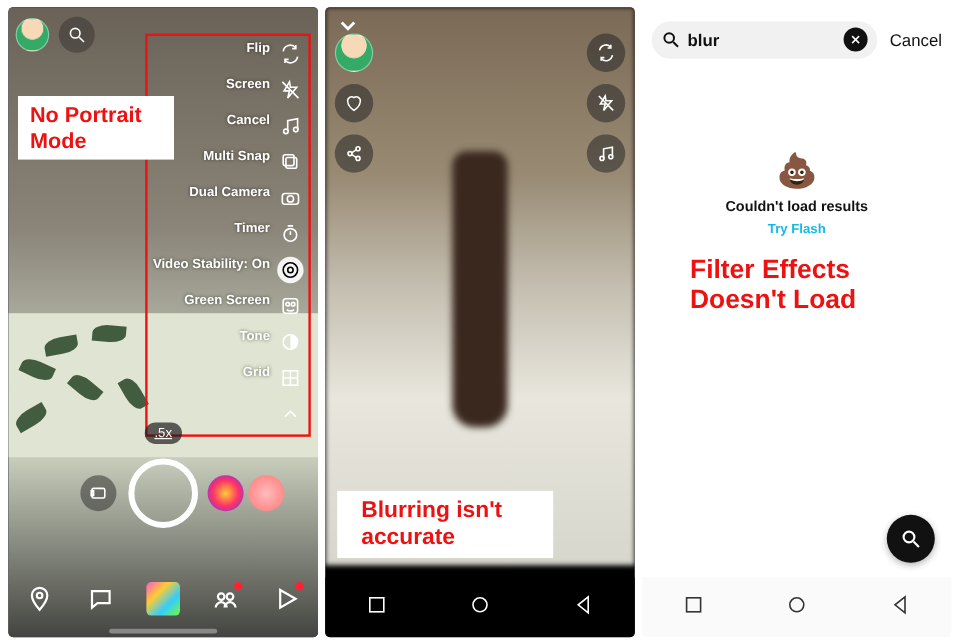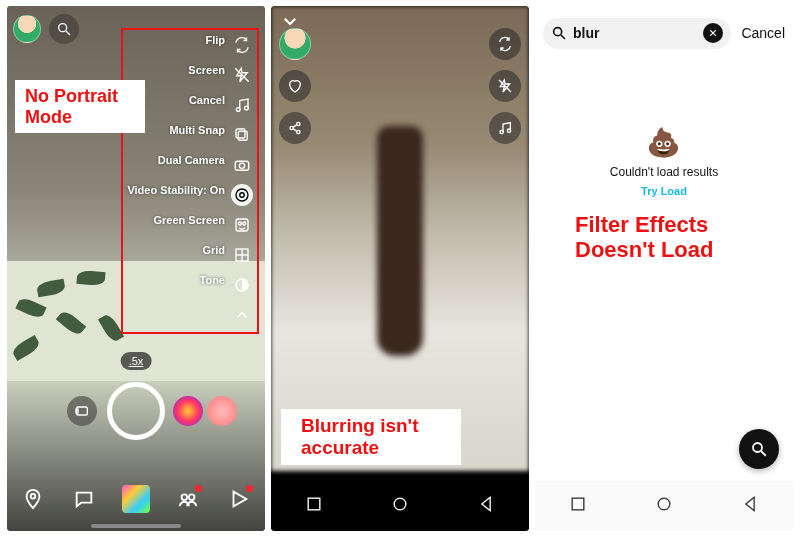--- a/index.html
+++ b/index.html
@@ -149,21 +149,21 @@
   .search-pill svg { width:16px; height:16px; stroke:#111; fill:none; stroke-width:2.5; }
   .search-text { font-size:14px; color:#111; font-weight:600; flex:1; }
   .clear-x { width:20px; height:20px; background:#111; border-radius:50%; display:flex; align-items:center; justify-content:center; }
   .clear-x svg { width:10px; height:10px; stroke:#fff; stroke-width:3; }
   .cancel-lnk { font-size:14px; color:#111; font-weight:500; }
   .empty-state {
     position:absolute; top:120px; left:0; right:0;
     display:flex; flex-direction:column; align-items:center; gap:6px;
   }
   .poop { font-size:28px; }
-  .empty-msg { font-size:12px; font-weight:400; color:#111;}
+  .empty-msg { font-size:12px; font-weight:700; color:#111;}
   .try-again { font-size:11px; font-weight:700; color:#16b8e8; }
   .fab {
     position:absolute; right:14px; bottom:62px;
     width:40px; height:40px; border-radius:50%; background:#111;
     display:flex; align-items:center; justify-content:center;
     box-shadow:0 2px 6px rgba(0,0,0,.3);
   }
   .fab svg { width:18px; height:18px; stroke:#fff; fill:none; stroke-width:2.4; }
 
 </style>
@@ -233,55 +233,65 @@
       <div class="tool-row">
         <span class="tool-label">Dual Camera</span>
         <span class="tool-icon">
           <svg viewBox="0 0 24 24">
             <rect x="3" y="7" width="18" height="12" rx="3"></rect>
             <circle cx="12" cy="13" r="3.5"></circle>
           </svg>
         </span>
       </div>
       <div class="tool-row">
+        <span class="tool-label">Timer</span>
+        <span class="tool-icon">
+          <svg viewBox="0 0 24 24">
+            <circle cx="12" cy="13" r="7"></circle>
+            <line x1="12" y1="13" x2="12" y2="9"></line>
+            <line x1="9" y1="3" x2="15" y2="3"></line>
+          </svg>
+        </span>
+      </div>
+      <div class="tool-row">
         <span class="tool-label">Video Stability: On</span>
         <span class="tool-icon white-circ">
           <svg viewBox="0 0 24 24">
             <circle cx="12" cy="12" r="3"></circle>
             <circle cx="12" cy="12" r="8"></circle>
           </svg>
         </span>
       </div>
       <div class="tool-row">
         <span class="tool-label">Green Screen</span>
         <span class="tool-icon">
           <svg viewBox="0 0 24 24">
             <rect x="4" y="4" width="16" height="16" rx="3"></rect>
             <circle cx="9" cy="10" r="2"></circle>
             <circle cx="15" cy="10" r="2"></circle>
             <path d="M8 16c2 2 6 2 8 0"></path>
           </svg>
         </span>
       </div>
       <div class="tool-row">
+        <span class="tool-label">Tone</span>
+        <span class="tool-icon">
+          <svg viewBox="0 0 24 24">
+            <circle cx="12" cy="12" r="8"></circle>
+            <path d="M12 4a8 8 0 0 1 0 16z" fill="#fff" stroke="none"></path>
+          </svg>
+        </span>
+      </div>
+      <div class="tool-row">
         <span class="tool-label">Grid</span>
         <span class="tool-icon">
           <svg viewBox="0 0 24 24">
             <rect x="4" y="4" width="16" height="16"></rect>
             <line x1="12" y1="4" x2="12" y2="20"></line>
             <line x1="4" y1="12" x2="20" y2="12"></line>
-          </svg>
-        </span>
-      </div>
-      <div class="tool-row">
-        <span class="tool-label">Tone</span>
-        <span class="tool-icon">
-          <svg viewBox="0 0 24 24">
-            <circle cx="12" cy="12" r="8"></circle>
-            <path d="M12 4a8 8 0 0 1 0 16z" fill="#fff" stroke="none"></path>
           </svg>
         </span>
       </div>
       <div class="tool-row">
         <span class="tool-icon">
           <svg viewBox="0 0 24 24">
             <polyline points="6,15 12,9 18,15"></polyline>
           </svg>
         </span>
       </div>
@@ -415,21 +425,21 @@
             <line x1="19" y1="5" x2="5" y2="19"></line>
           </svg>
         </span>
     </div>
     <span class="cancel-lnk">Cancel</span>
   </div>
 
   <div class="empty-state">
     <div class="poop">💩</div>
     <div class="empty-msg">Couldn't load results</div>
-    <div class="try-again">Try Load</div>
+    <div class="try-again">Try Flash</div>
   </div>
 
   <div class="callout" style="top:200px; left:30px; font-size:22px; background:transparent;">Filter Effects<br>Doesn't Load</div>
 
   <div class="fab">
     <svg viewBox="0 0 24 24">
         <circle cx="10" cy="10" r="6"></circle>
         <line x1="15" y1="15" x2="21" y2="21"></line>
       </svg>
   </div>

